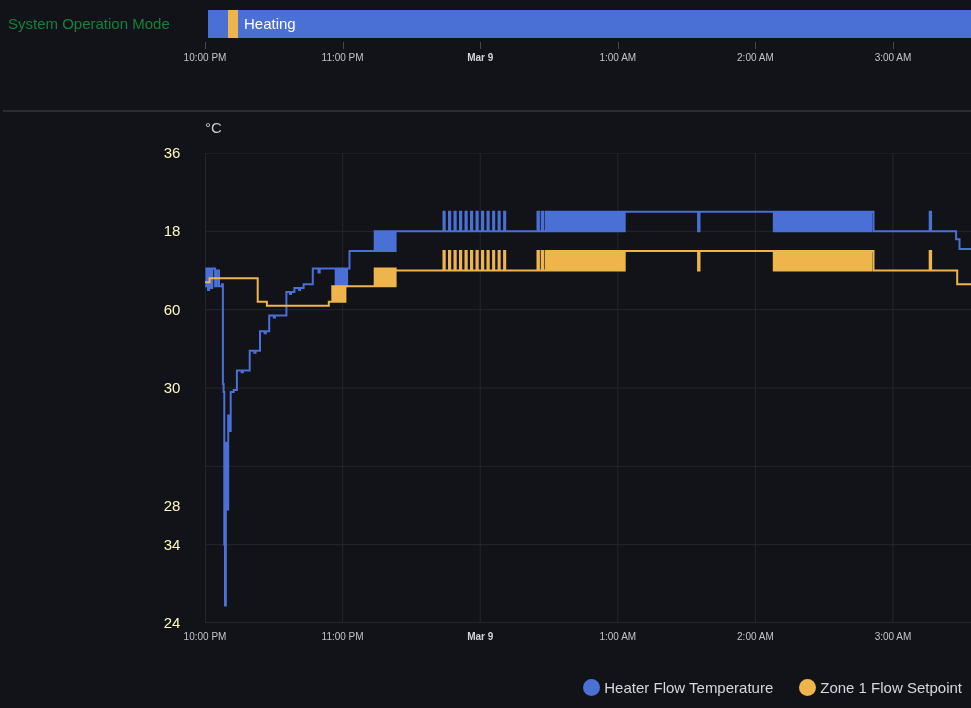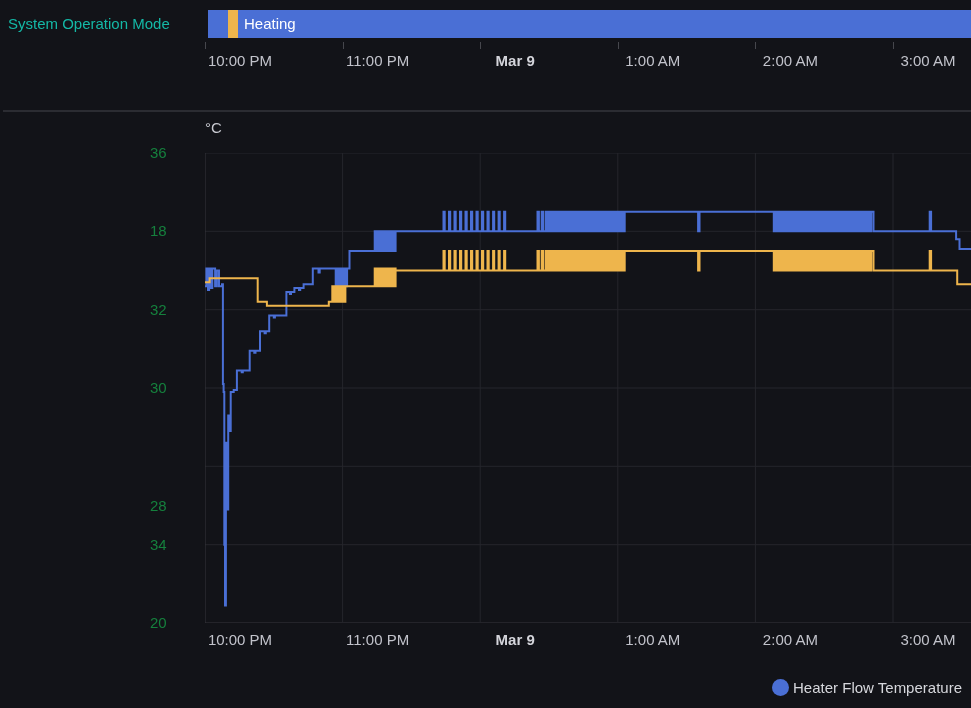--- a/index.html
+++ b/index.html
@@ -7,51 +7,51 @@
     width:971px;height:708px;
     background:#121318;
     font-family:"Liberation Sans", sans-serif;
     position:relative;
     overflow:hidden;
     color:#c8c9d0;
   }
   .abs{position:absolute;}
   #timeline-label{
     left:8px;top:15px;
-    font-size:15px;color:#14b8a6;white-space:nowrap;
+    font-size:15px;color:#15803d;white-space:nowrap;
   }
   #mode-bar{
     left:205px;top:10px;width:766px;height:28px;
   }
   .mode-seg{
     position:absolute;top:0;height:28px;
   }
   .mode-seg-label{
     color:#ffffff;font-size:15px;line-height:28px;padding-left:6px;
     white-space:nowrap;overflow:hidden;
   }
   .top-tick{
     position:absolute;top:42px;width:1px;height:7px;background:#46474d;
   }
   .x-label{
     position:absolute;transform:translateX(-50%);
-    font-size:15px;color:#c2c3cb;white-space:nowrap;margin-left:35px;
+    font-size:10px;color:#c2c3cb;white-space:nowrap;
   }
   .x-label.top{top:52px;}
   .x-label.bottom{top:631px;}
   .x-label.bold{font-weight:700;color:#d4d5db;}
   #divider{
     left:3px;top:110px;width:968px;height:2px;background:#2b2c32;
   }
   #unit-label{
     left:205px;top:119px;font-size:15px;color:#c8c9d0;
   }
   .y-label{
     position:absolute;left:150px;width:44px;height:20px;line-height:20px;
-    text-align:left;font-size:15px;color:#15803d;
+    text-align:center;font-size:15px;color:#fef9c3;
   }
   #plot{
     left:205px;top:153px;width:766px;height:470px;
   }
   #legend{
     position:absolute;right:9px;top:672px;height:30px;
     display:flex;align-items:center;gap:26px;
   }
   .legend-item{display:flex;align-items:flex-end;gap:4px;cursor:pointer;}
   .legend-dot{width:17px;height:17px;border-radius:50%;}
@@ -87,25 +87,25 @@
     <div class="x-label top" style="left: 893px;">3:00 AM</div>
   </div>
 
 <div class="abs" id="divider"></div>
 
 <div class="abs" id="unit-label">°C</div>
 
 <div id="y-labels">
     <div class="y-label" style="top: 143px;">36</div>
     <div class="y-label" style="top: 221.3px;">18</div>
-    <div class="y-label" style="top: 299.7px;">32</div>
+    <div class="y-label" style="top: 299.7px;">60</div>
     <div class="y-label" style="top: 378px;">30</div>
     <div class="y-label" style="top: 456.3px; margin-top: 40px;">28</div>
     <div class="y-label" style="top: 534.7px;">34</div>
-    <div class="y-label" style="top: 613px;">20</div>
+    <div class="y-label" style="top: 613px;">24</div>
   </div>
 
 <svg class="abs" id="plot" viewBox="0 0 766 470" preserveAspectRatio="none">
     <line x1="0" y1="0.0" x2="766" y2="0.0" stroke="#25262c" stroke-width="1"></line>
     <line x1="0" y1="78.3" x2="766" y2="78.3" stroke="#25262c" stroke-width="1"></line>
     <line x1="0" y1="156.7" x2="766" y2="156.7" stroke="#25262c" stroke-width="1"></line>
     <line x1="0" y1="235.0" x2="766" y2="235.0" stroke="#25262c" stroke-width="1"></line>
     <line x1="0" y1="313.3" x2="766" y2="313.3" stroke="#25262c" stroke-width="1"></line>
     <line x1="0" y1="391.7" x2="766" y2="391.7" stroke="#25262c" stroke-width="1"></line>
     <line x1="0" y1="470.0" x2="766" y2="470.0" stroke="#36373d" stroke-width="1"></line>
@@ -126,13 +126,17 @@
     <div class="x-label bottom" style="left: 617.8px;">1:00 AM</div>
     <div class="x-label bottom" style="left: 755.4px;">2:00 AM</div>
     <div class="x-label bottom" style="left: 893px;">3:00 AM</div>
   </div>
 
 <div id="legend">
     <div class="legend-item">
       <div class="legend-dot" style="background: rgb(74, 111, 213);"></div>
       <div class="legend-text">Heater Flow Temperature</div>
     </div>
+    <div class="legend-item">
+      <div class="legend-dot" style="background: rgb(238, 181, 76);"></div>
+      <div class="legend-text">Zone 1 Flow Setpoint</div>
+    </div>
   </div>
 
 </body></html>

